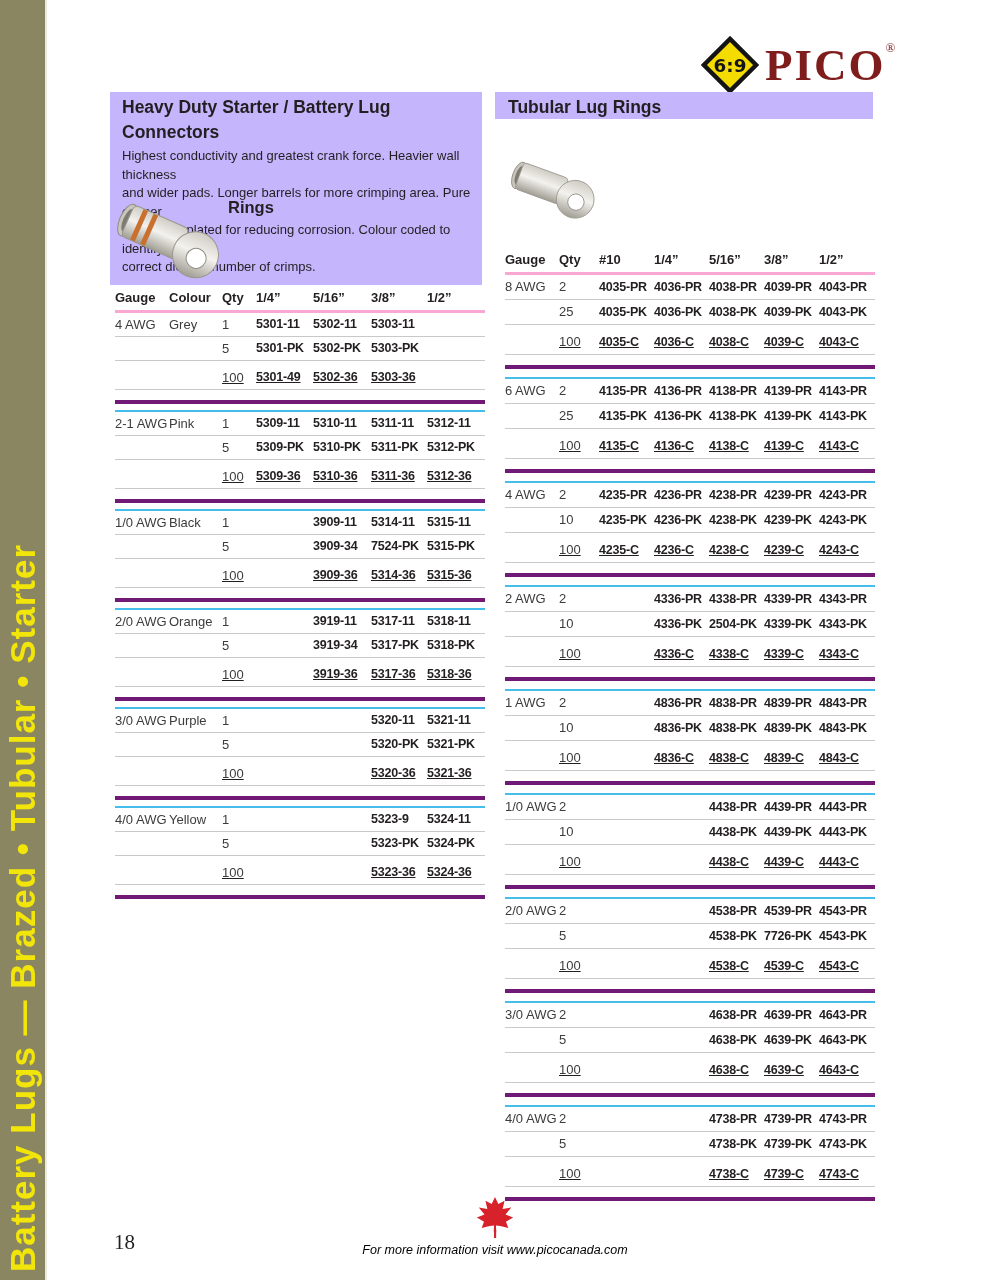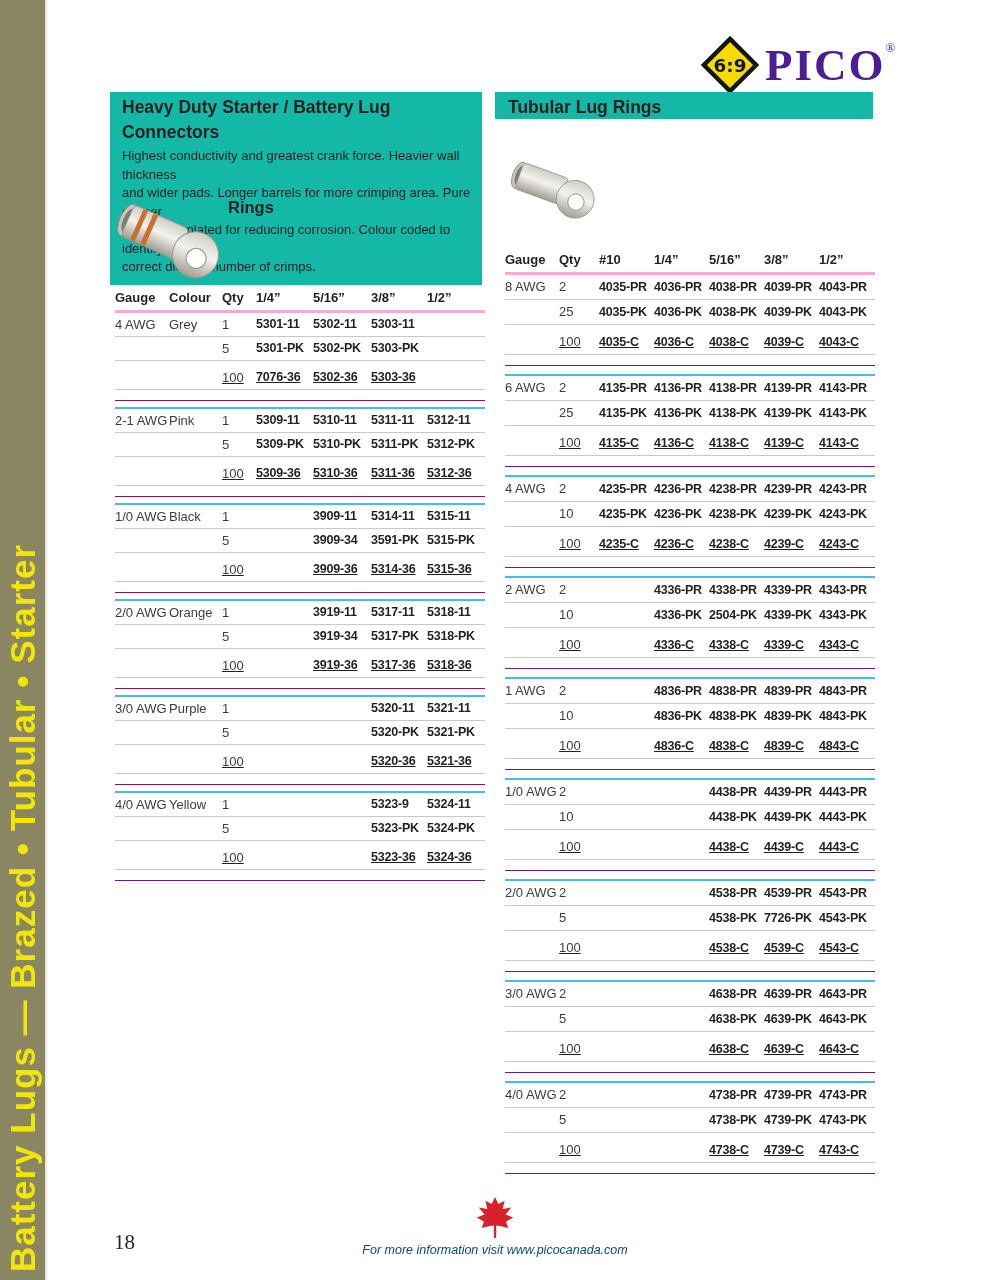--- a/index.html
+++ b/index.html
@@ -11,24 +11,24 @@
   
   .sidebar { position:absolute; left:0; top:0; width:47px; height:1280px;
     background:#8a8661; border-right:2px solid #eceadf; }
   .sidebar-text { position:absolute; bottom:8px; left:3px; width:44px;
     writing-mode:vertical-rl; transform:rotate(180deg);
     font-size:35px; font-weight:bold; color:#f2e50a; letter-spacing:1px; white-space:nowrap; }
   
   .logo { position:absolute; left:701px; top:36px; display:flex; align-items:center; }
   .logo svg { width:58px; height:58px; }
   .brand { font-family:"Liberation Serif", serif; font-size:45px; font-weight:bold;
-    letter-spacing:2px; color:#4c1d95; margin-left:6px; }
+    letter-spacing:2px; color:#7f1d1d; margin-left:6px; }
   .brand sup { font-size:13px; font-weight:normal; vertical-align:28px; }
   
-  .yellow { background:#14b8a6; }
+  .yellow { background:#c4b5fd; }
   .left-head { position:absolute; left:110px; top:92px; width:372px; padding:3px 10px 8px 12px; }
   .sec-title { font-size:17.5px; font-weight:bold; line-height:25px; }
   .sec-desc { font-size:13px; line-height:18.5px; white-space:pre-line; margin-top:2px; }
   .right-head { position:absolute; left:495px; top:92px; width:378px; height:27px; padding:3px 0 16px 13px; }
   
   .plated { position:absolute; left:600px; top:137px; width:280px; }
   .plated-title { font-size:17.5px; font-weight:bold; display:inline-block; }
   .rohs { display:inline-block; vertical-align:-2px; margin-left:7px; text-align:center; line-height:9px; }
   .rohs .check { color:#3f9c35; font-size:17px; font-weight:bold; display:block; line-height:13px; }
   .rohs .word { color:#3f9c35; font-size:7.5px; font-weight:bold; display:block; }
@@ -42,30 +42,30 @@
   .ltable { left:115px; top:290px; width:370px; }
   .rtable { left:505px; top:252px; width:370px; }
   .trow { display:grid; }
   .ltable .trow { grid-template-columns:54px 53px 34px 57px 58px 56px 58px; }
   .rtable .trow { grid-template-columns:54px 40px 55px 55px 55px 55px 56px; }
   .thead { font-weight:bold; padding-bottom:5px; border-bottom:3px solid #f9a8d4; }
   .brow { border-bottom:1px solid #c9c9c9; white-space:nowrap; }
   .ltable .brow { height:24px; line-height:23px; }
   .rtable .brow { height:25px; line-height:24px; }
   .brow.last { margin-top:5px;text-decoration:underline; }
-  .tgroup { padding-bottom:10px; border-bottom:1px solid #701a75; margin-bottom:6px; }
+  .tgroup { padding-bottom:10px; border-bottom:4px solid #701a75; margin-bottom:6px; }
   .rtable .tgroup { margin-bottom:8px; }
   .tgroup.cyan-top { border-top:2.5px solid #45bdea; }
   .gcell,.ccell,.qcell { color:#3c3c3c; font-weight:normal; }
   .pcell { font-weight:bold; font-size:12.5px; letter-spacing:-0.2px; }
   
   .page-num { position:absolute; left:114px; top:1230px; font-family:"Liberation Serif", serif; font-size:21px; }
   .footer-center { position:absolute; left:110px; top:1196px; width:770px; text-align:center; }
   .footer-center svg { width:42px; height:42px; display:inline-block; }
-  .footer-note { font-size:12.5px; font-style:italic; color:#0c4a6e; margin-top:1px; }
+  .footer-note { font-size:12.5px; font-style:italic; color:#000000; margin-top:1px; }
 </style>
 </head>
 <body>
 
 <div class="page">
 
   <div class="sidebar">
     <div class="sidebar-text">Battery Lugs — Brazed • Tubular • Starter</div>
   </div>
 
@@ -132,21 +132,21 @@
           <div class="qcell">5</div>
           <div class="pcell">5301-PK</div>
           <div class="pcell">5302-PK</div>
           <div class="pcell">5303-PK</div>
           <div class="pcell"></div>
         </div>
         <div class="trow brow last">
           <div class="gcell"></div>
           <div class="ccell"></div>
           <div class="qcell">100</div>
-          <div class="pcell">7076-36</div>
+          <div class="pcell">5301-49</div>
           <div class="pcell">5302-36</div>
           <div class="pcell">5303-36</div>
           <div class="pcell"></div>
         </div>
       </div>
       <div class="tgroup cyan-top">
         <div class="trow brow">
           <div class="gcell">2-1 AWG</div>
           <div class="ccell">Pink</div>
           <div class="qcell">1</div>
@@ -183,21 +183,21 @@
           <div class="pcell">3909-11</div>
           <div class="pcell">5314-11</div>
           <div class="pcell">5315-11</div>
         </div>
         <div class="trow brow">
           <div class="gcell"></div>
           <div class="ccell"></div>
           <div class="qcell">5</div>
           <div class="pcell"></div>
           <div class="pcell">3909-34</div>
-          <div class="pcell">3591-PK</div>
+          <div class="pcell">7524-PK</div>
           <div class="pcell">5315-PK</div>
         </div>
         <div class="trow brow last">
           <div class="gcell"></div>
           <div class="ccell"></div>
           <div class="qcell">100</div>
           <div class="pcell"></div>
           <div class="pcell">3909-36</div>
           <div class="pcell">5314-36</div>
           <div class="pcell">5315-36</div>

